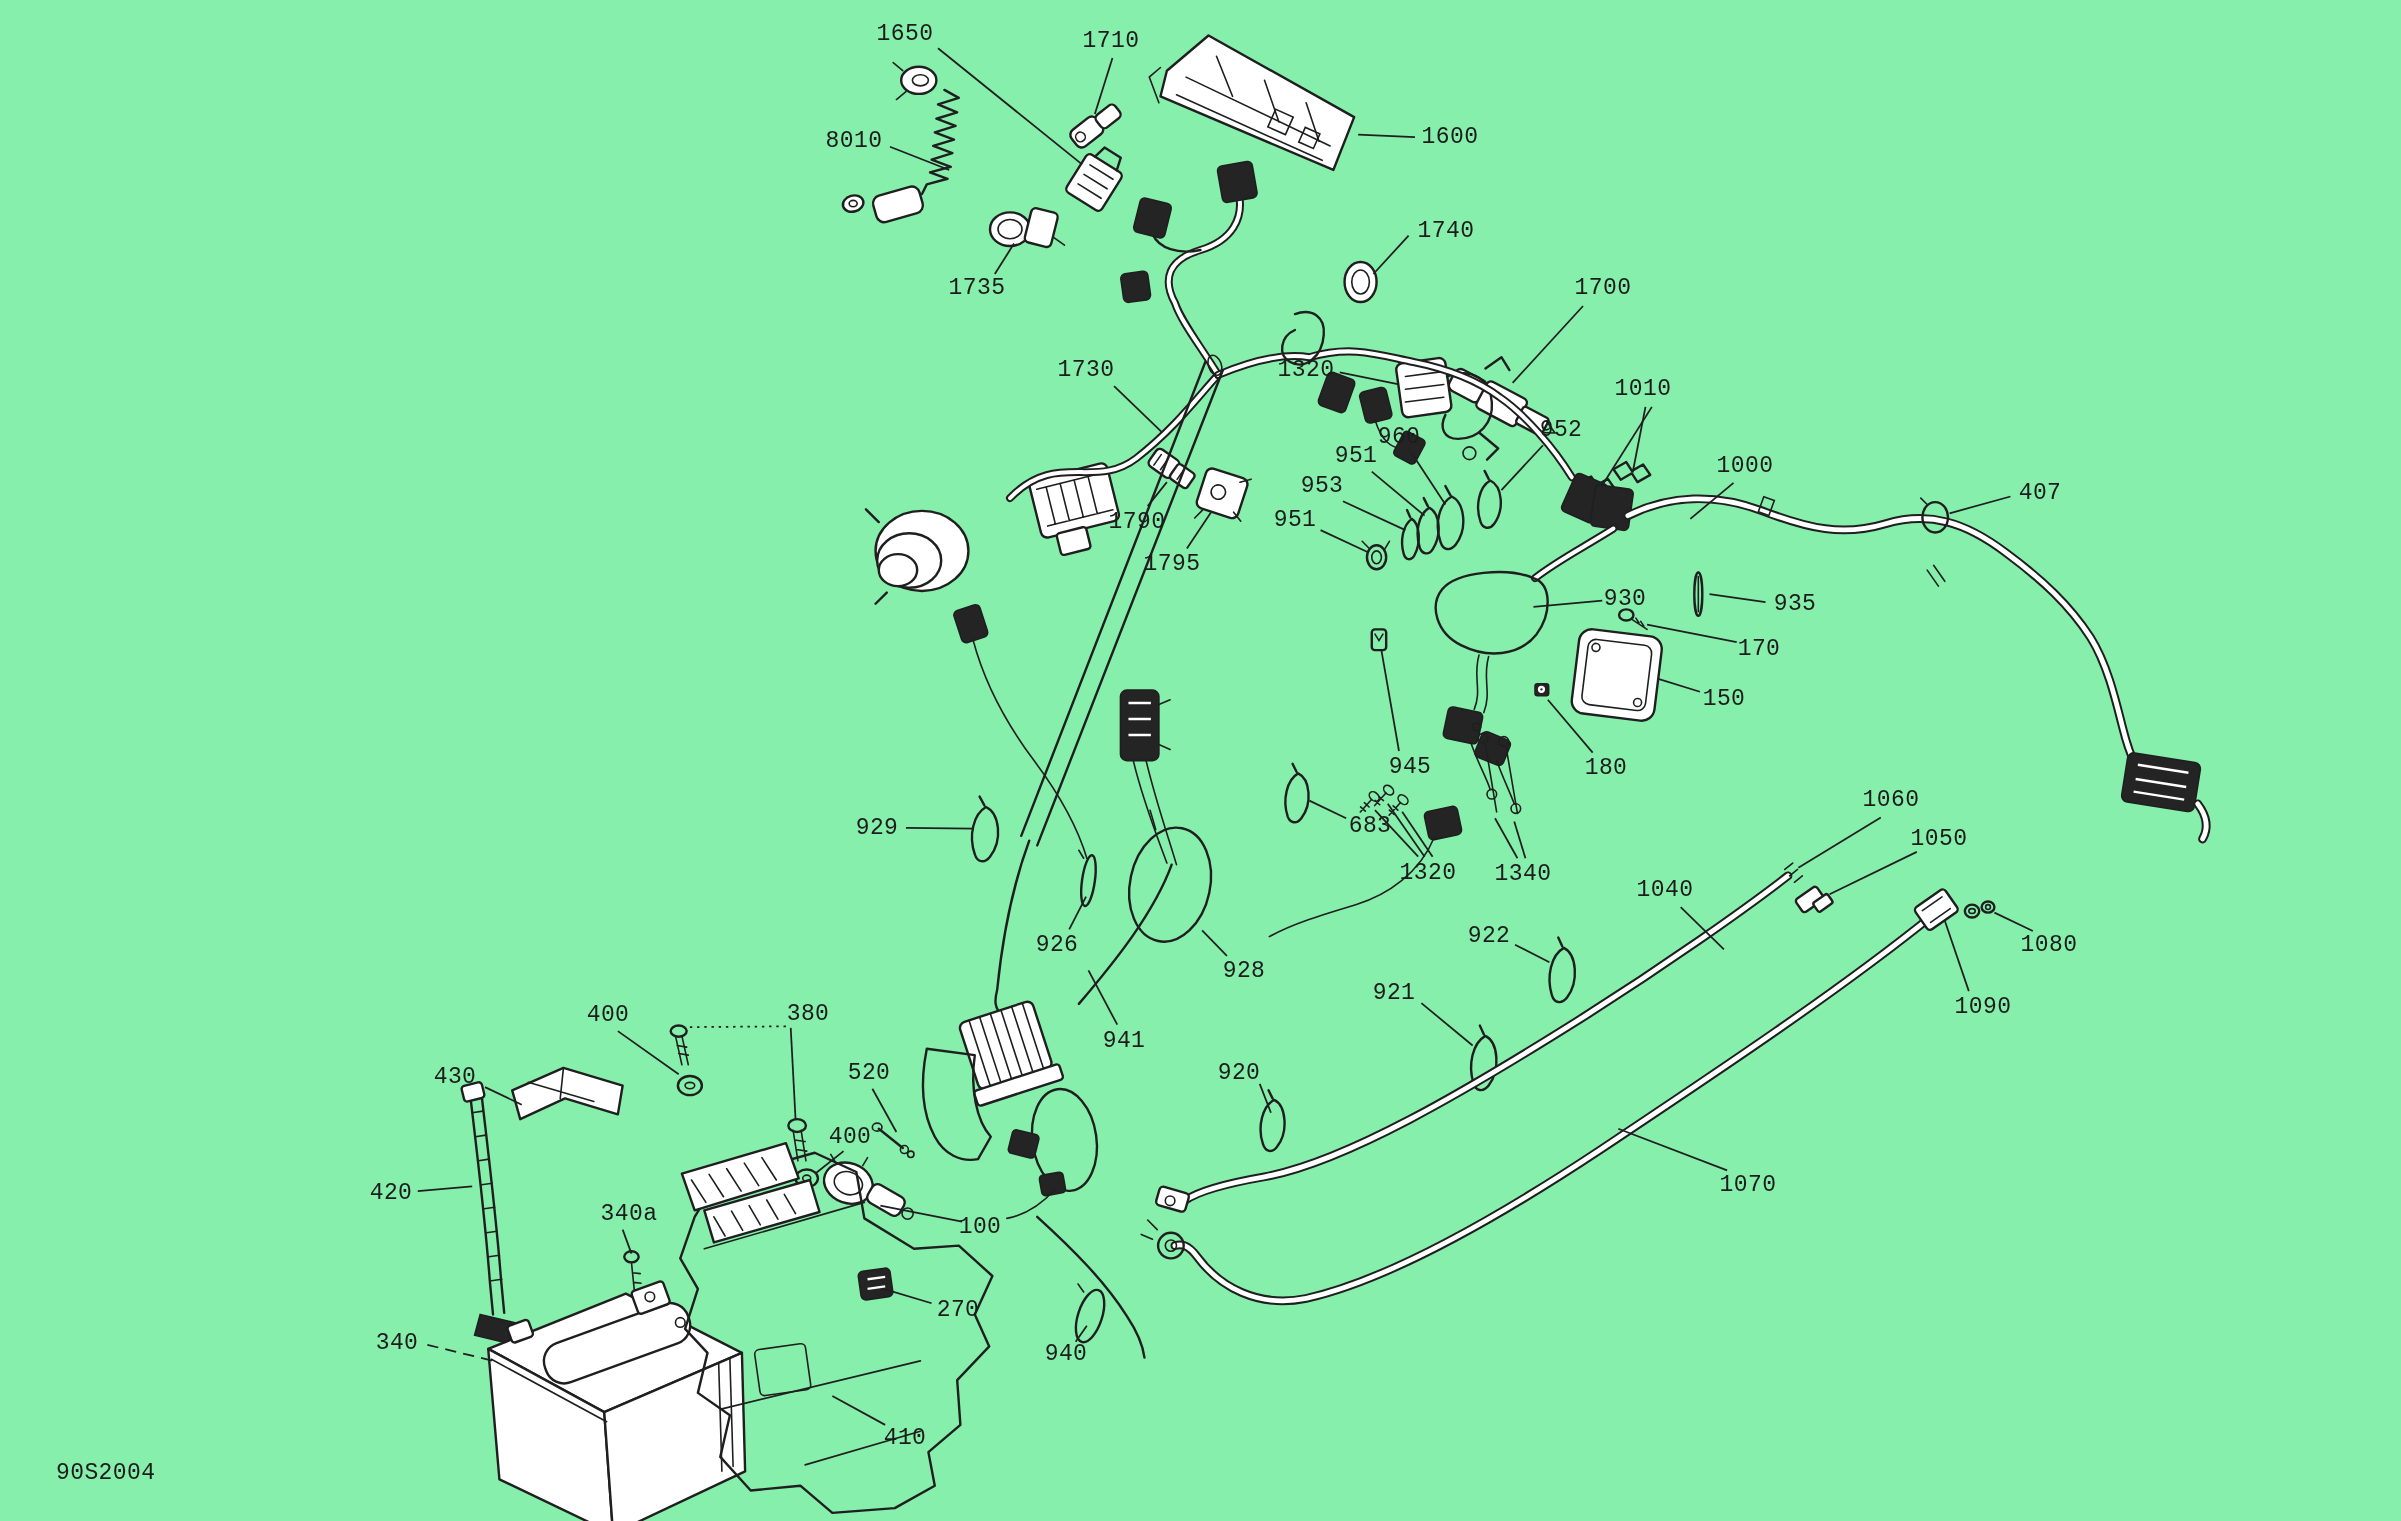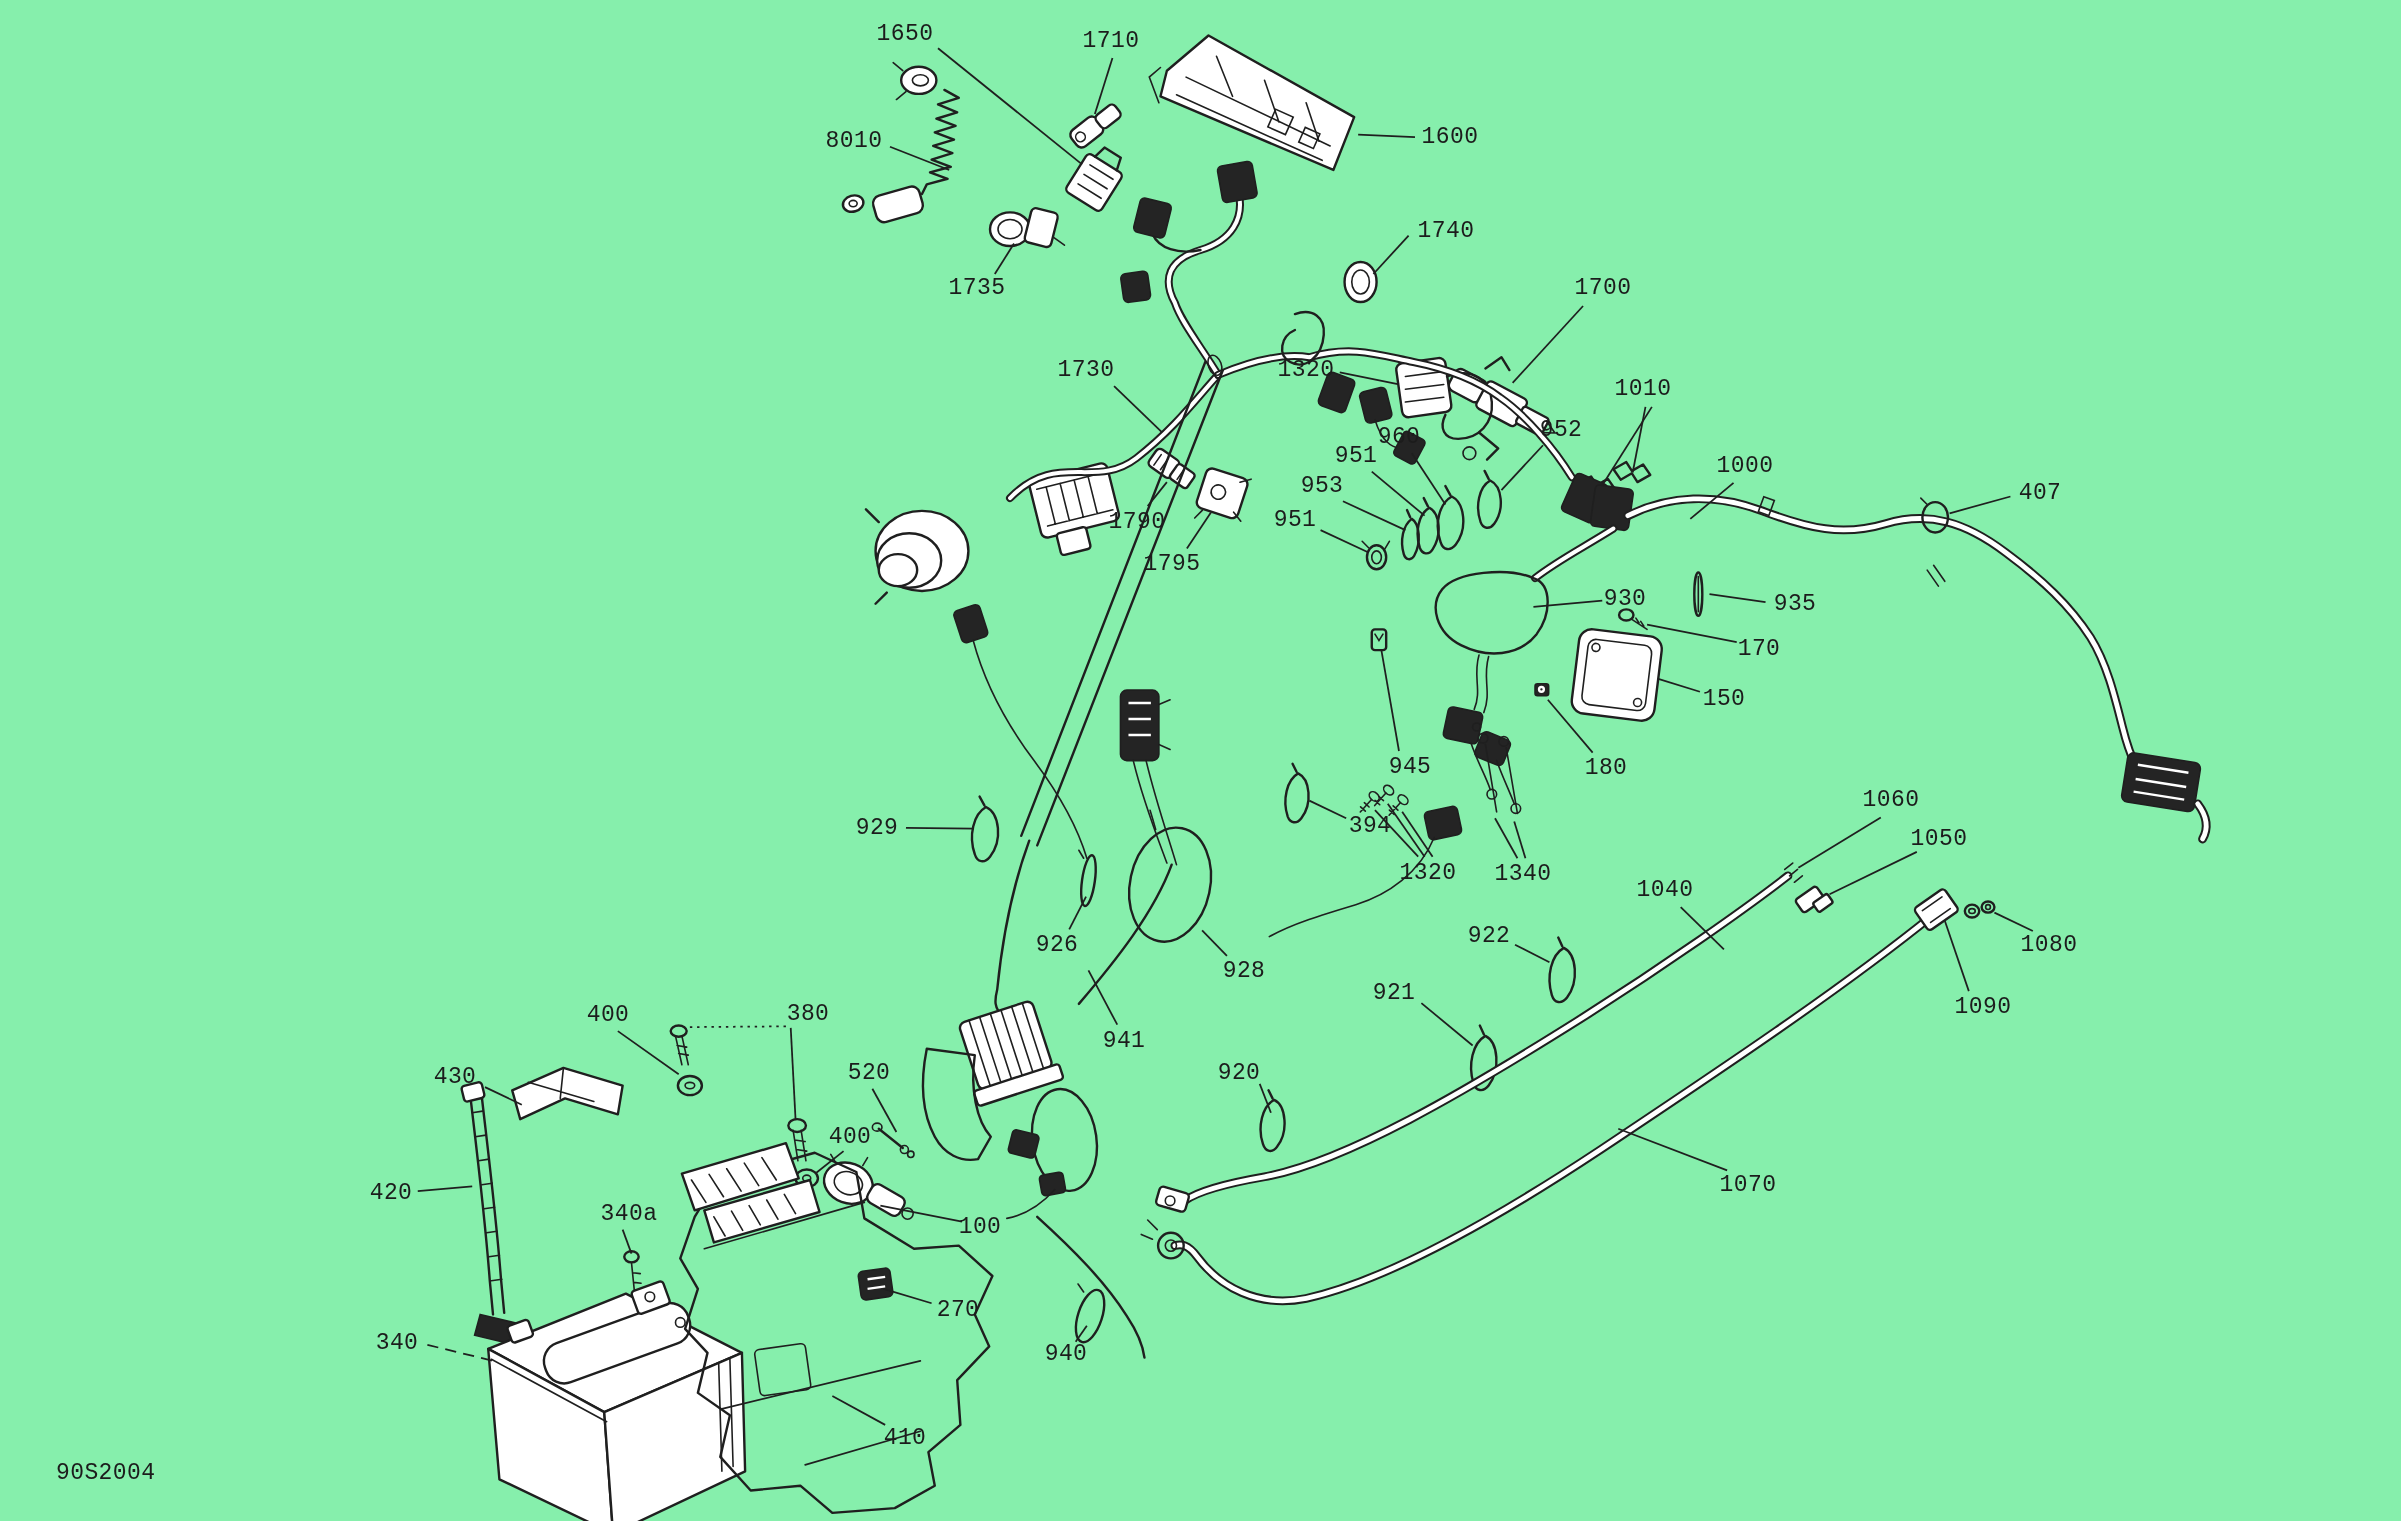--- a/index.html
+++ b/index.html
@@ -460,21 +460,21 @@
       <div class="lbl" style="left: 1295px; top: 520px;">951</div>
       <div class="lbl" style="left: 1137px; top: 522px;">1790</div>
       <div class="lbl" style="left: 1172px; top: 564px;">1795</div>
       <div class="lbl" style="left: 1625px; top: 599px; text-align: center;">930</div>
       <div class="lbl" style="left: 1795px; top: 604px;">935</div>
       <div class="lbl" style="left: 1759px; top: 649px;">170</div>
       <div class="lbl" style="left: 1724px; top: 699px;">150</div>
       <div class="lbl" style="left: 1606px; top: 768px;">180</div>
       <div class="lbl" style="left: 1410px; top: 767px;">945</div>
       <div class="lbl" style="left: 877px; top: 828px;">929</div>
-      <div class="lbl" style="left: 1370px; top: 826px;">394</div>
+      <div class="lbl" style="left: 1370px; top: 826px;">683</div>
       <div class="lbl" style="left: 1891px; top: 800px;">1060</div>
       <div class="lbl" style="left: 1939px; top: 839px;">1050</div>
       <div class="lbl" style="left: 1428px; top: 873px;">1320</div>
       <div class="lbl" style="left: 1523px; top: 874px;">1340</div>
       <div class="lbl" style="left: 1665px; top: 890px;">1040</div>
       <div class="lbl" style="left: 2049px; top: 945px;">1080</div>
       <div class="lbl" style="left: 1057px; top: 945px;">926</div>
       <div class="lbl" style="left: 1489px; top: 936px;">922</div>
       <div class="lbl" style="left: 1983px; top: 1007px;">1090</div>
       <div class="lbl" style="left: 1244px; top: 971px;">928</div>

